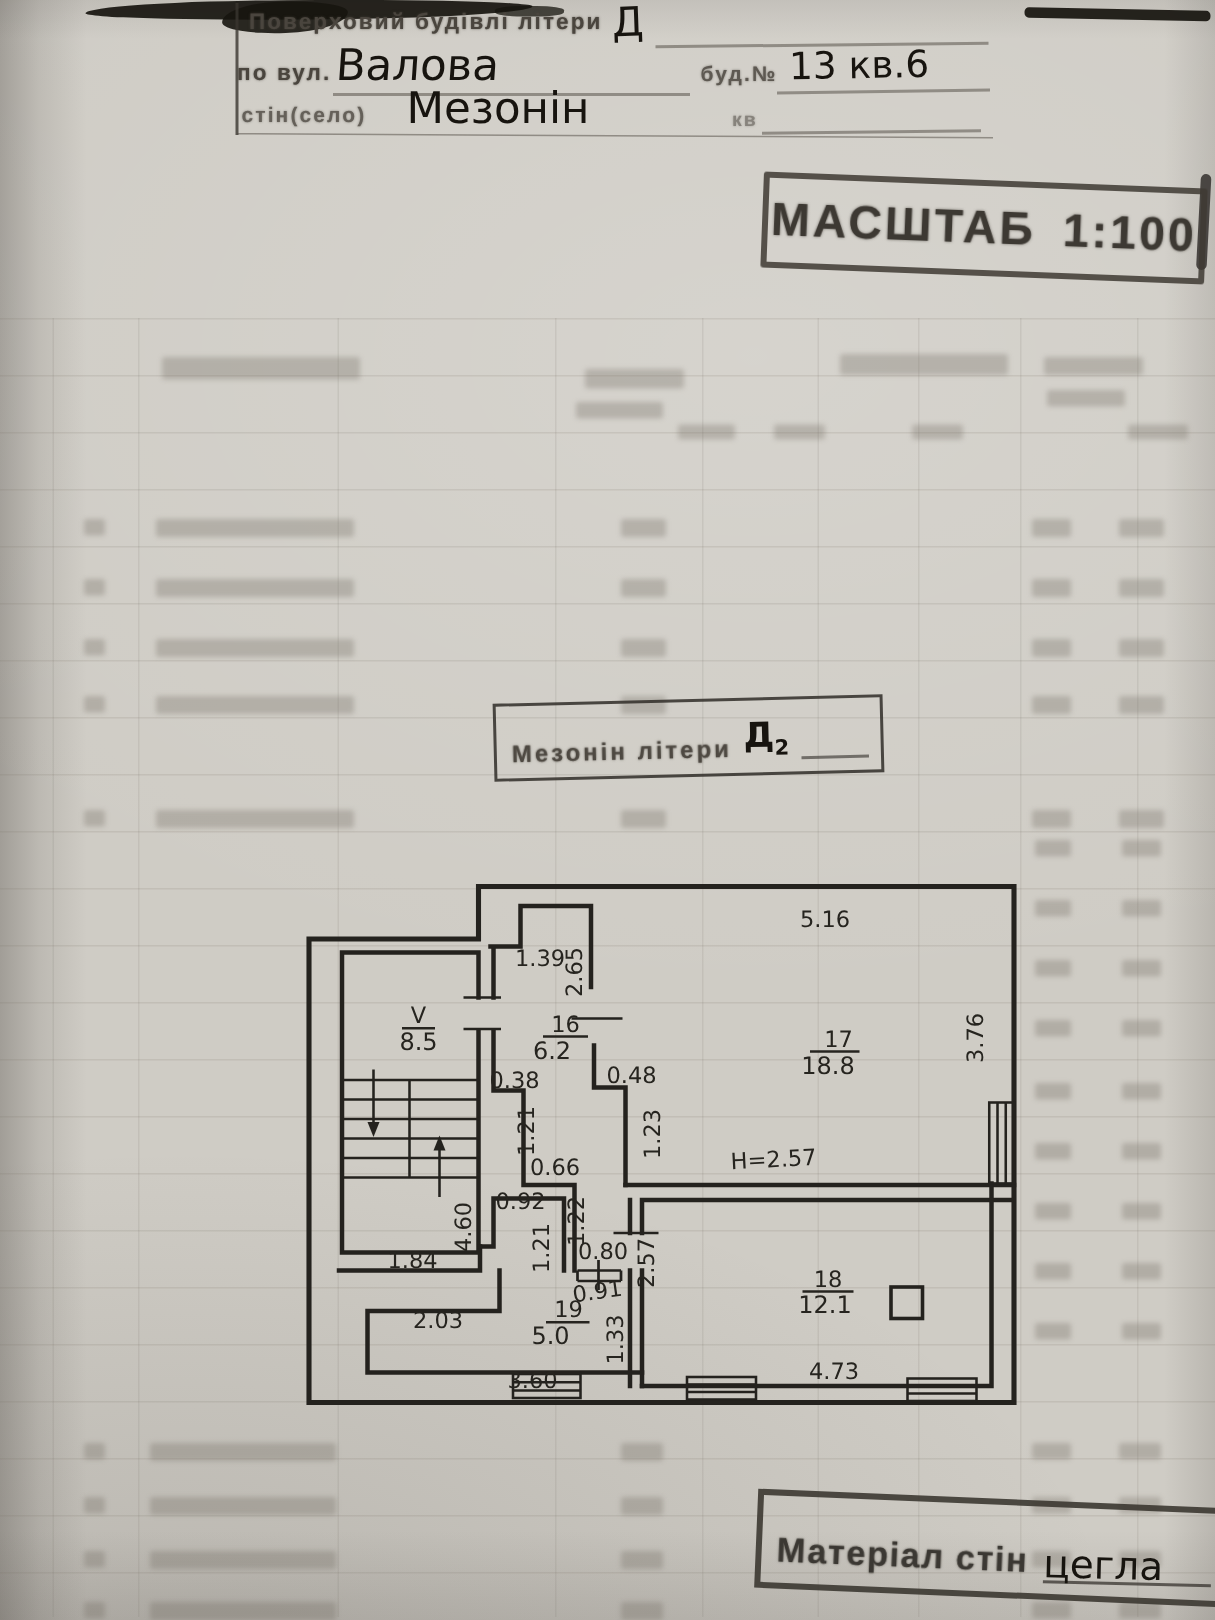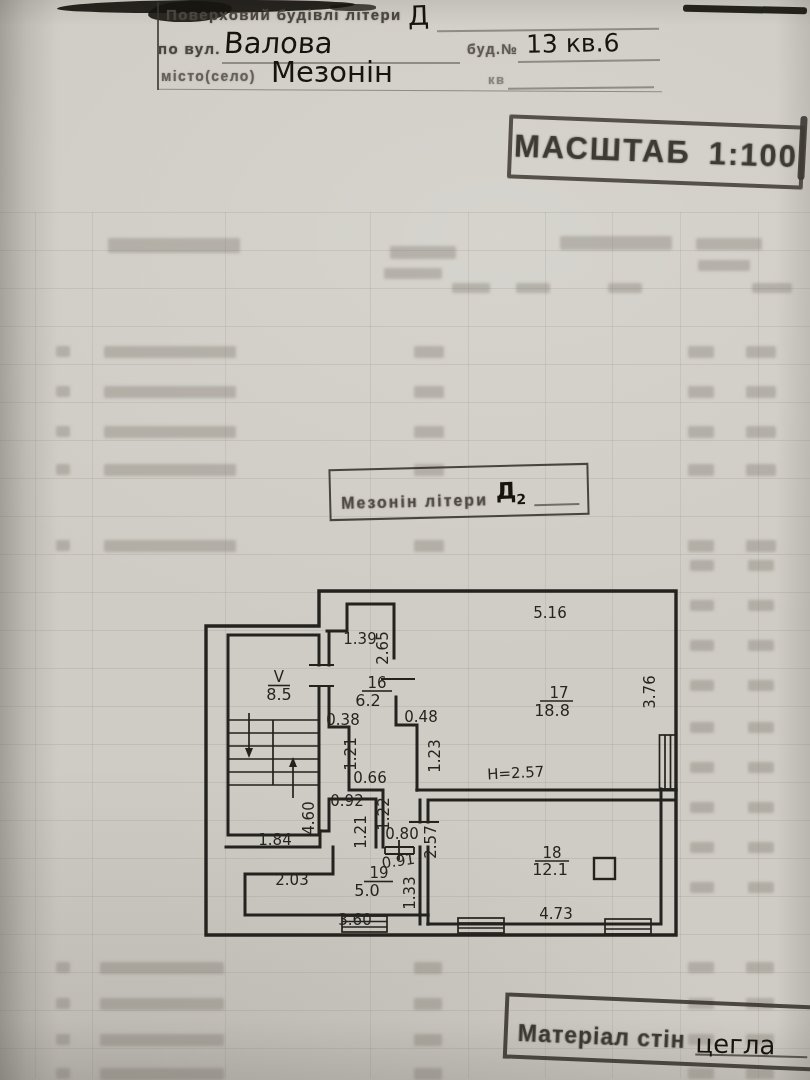--- a/index.html
+++ b/index.html
@@ -207,21 +207,21 @@
     <div class="fborder"></div>
     <span class="typed f-l1">Поверховий будівлі літери</span>
     <span class="hand f-l1v">Д</span>
     <div class="frule u1"></div>
     <span class="typed f-l2">по вул.</span>
     <span class="hand f-l2v">Валова</span>
     <span class="typed f-l2h">буд.№</span>
     <span class="hand f-l2hv">13 кв.6</span>
     <div class="frule u2a"></div>
     <div class="frule u2b"></div>
-    <span class="typed f-l3">місто(село)</span>
+    <span class="typed f-l3">стін(село)</span>
     <span class="hand f-l3v">Мезонін</span>
     <span class="typed f-l3a">кв</span>
     <div class="frule u3"></div>
     <div class="frule u4"></div>
   </div>
 
   <div class="scale-stamp">
     <span>МАСШТАБ</span>
     <span>1:100</span>
   </div>

